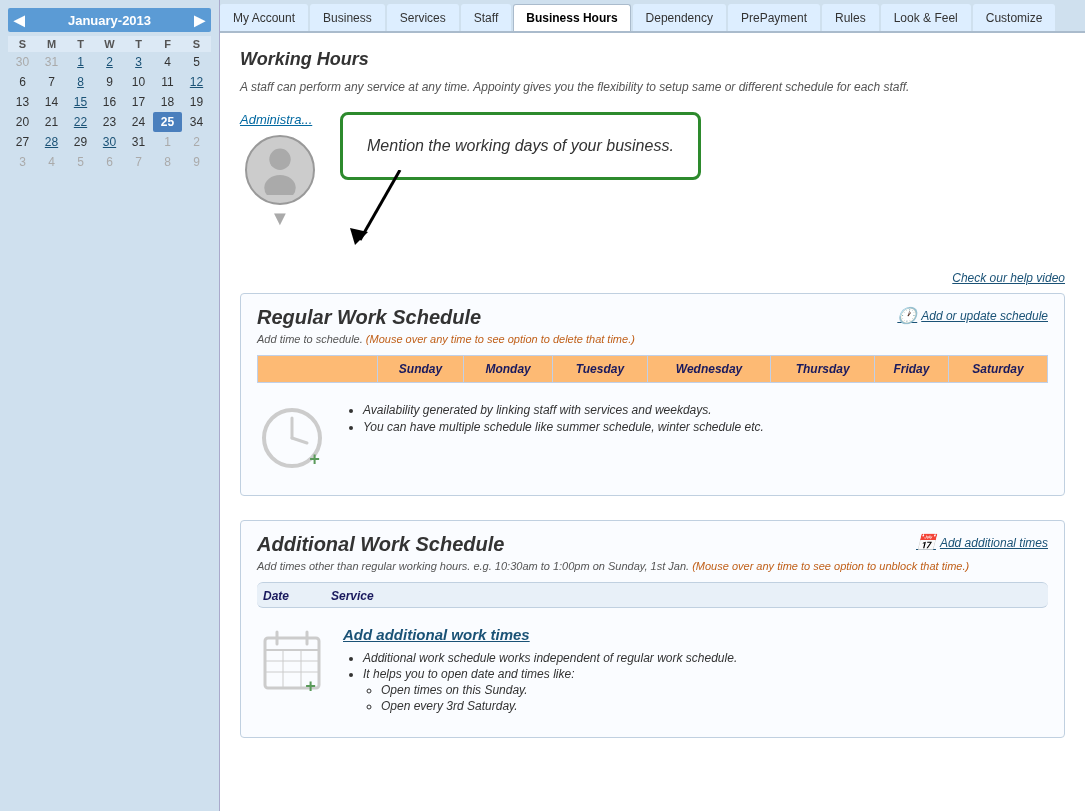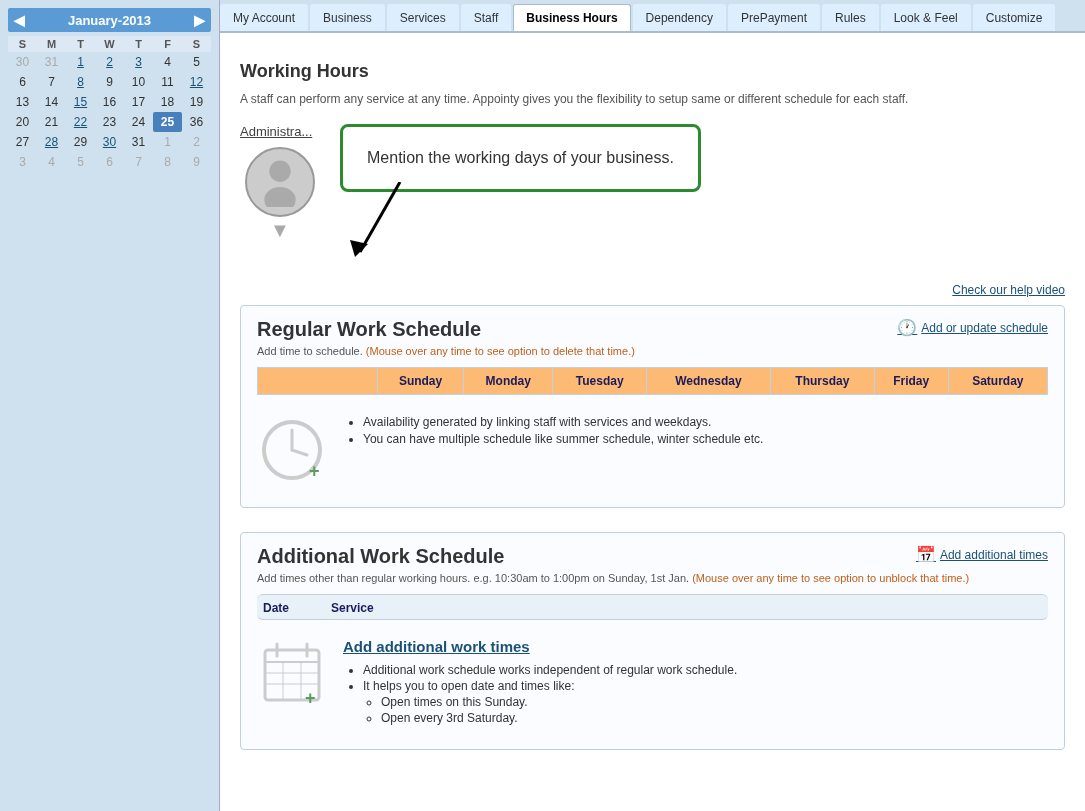--- a/index.html
+++ b/index.html
@@ -79,22 +79,23 @@
       background: #ddeeff;
       margin-right: 2px;
       margin-top: 4px;
       border-radius: 3px 3px 0 0;
       white-space: nowrap;
     }
     .nav-tab.active { background: white; border-color: #aabbcc; color: #000; font-weight: bold; }
 
     
     #content {
-      padding: 28px 20px;
+      padding: 16px 20px;
       flex: 1;
+      font-style: italic;
     }
 
     h2.page-title {
       font-size: 18px;
       font-weight: bold;
       color: #333;
       margin-bottom: 8px;
     }
 
     .page-desc {
@@ -124,21 +125,21 @@
       border-radius: 50%;
       background: #ccc;
       border: 2px solid #999;
       display: flex;
       align-items: center;
       justify-content: center;
       margin: 0 auto;
     }
     .avatar-circle svg { width: 50px; height: 50px; }
     .staff-name-link {
-      color: #404040;
+      color: #0369a1;
       text-decoration: underline;
       font-size: 13px;
       cursor: pointer;
       display: block;
       margin-bottom: 8px;
     }
 
     
     .tooltip-box {
       border: 3px solid #2d8a2d;
@@ -322,21 +323,21 @@
             <td>18</td>
             <td>19</td>
           </tr>
           <tr>
             <td>20</td>
             <td>21</td>
             <td class="has-link">22</td>
             <td>23</td>
             <td>24</td>
             <td class="today">25</td>
-            <td>36</td>
+            <td>34</td>
           </tr>
           <tr>
             <td>27</td>
             <td class="has-link">28</td>
             <td>29</td>
             <td class="has-link">30</td>
             <td>31</td>
             <td class="other-month">1</td>
             <td class="other-month">2</td>
           </tr>

